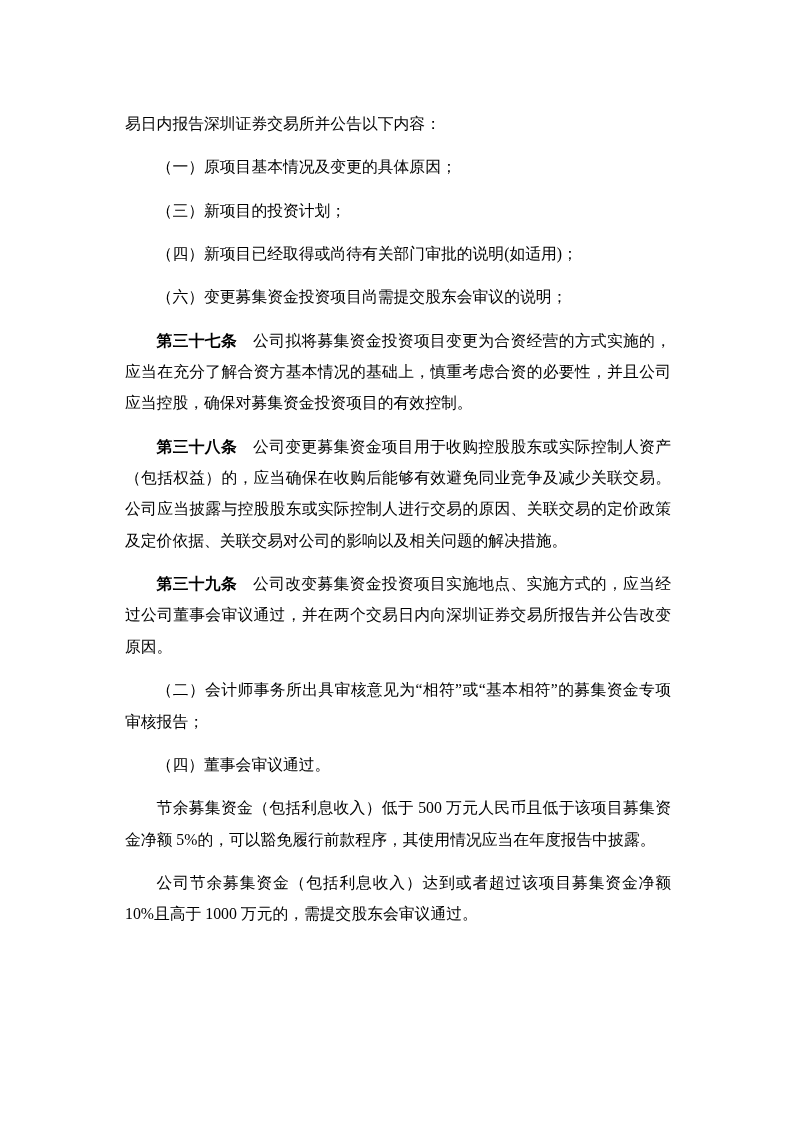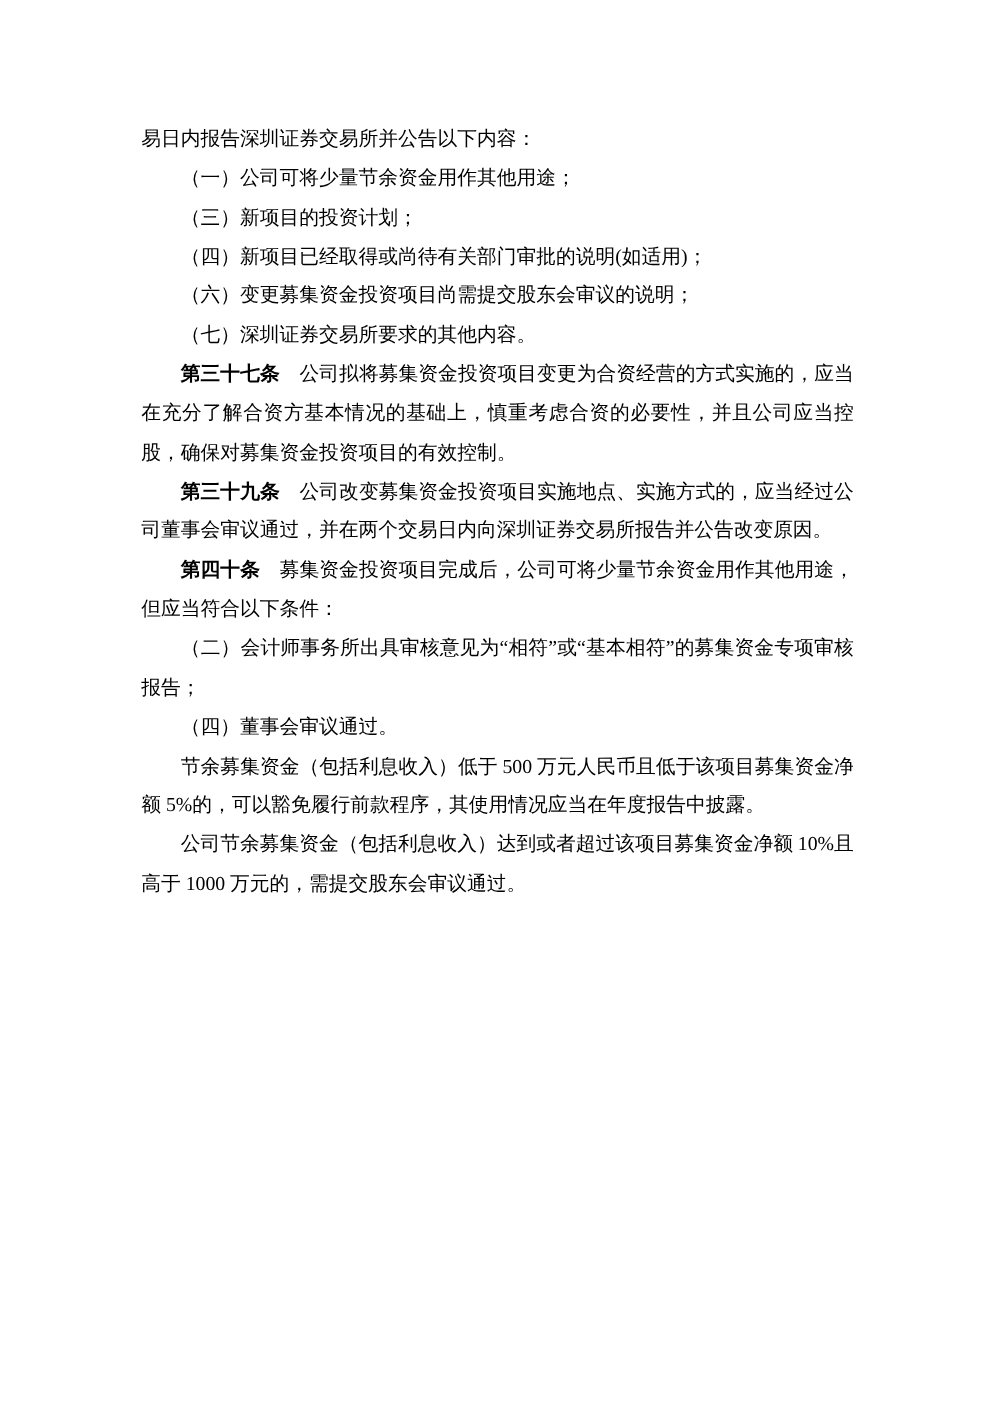--- a/index.html
+++ b/index.html
@@ -20,42 +20,41 @@
     top: 96px;
     width: 570px;
     color: #000000;
     font-family: "Liberation Serif", "DejaVu Serif", serif;
     font-size: 15.8px;
     line-height: 31.35px;
     text-align: justify;
     text-justify: inter-ideograph;
   }
   p.para {
-    margin: 0;
+    margin: 12px;
     padding: 0;
   }
   p.para.indent {
     text-indent: 2em;
   }
   b.article {
     font-weight: bold;
   }
 </style>
 </head>
 <body>
 
 <div class="page">
   <div class="content">
       <p class="para"><span>易日内报告深圳证券交易所并公告以下内容：</span></p>
-      <p class="para indent"><span>（一）公司可将少量节余资金用作其他用途；</span></p>
+      <p class="para indent"><span>（一）原项目基本情况及变更的具体原因；</span></p>
       <p class="para indent"><span>（三）新项目的投资计划；</span></p>
       <p class="para indent"><span>（四）新项目已经取得或尚待有关部门审批的说明(如适用)；</span></p>
       <p class="para indent"><span>（六）变更募集资金投资项目尚需提交股东会审议的说明；</span></p>
-      <p class="para indent"><span>（七）深圳证券交易所要求的其他内容。</span></p>
       <p class="para indent"><b class="article">第三十七条</b><span>　公司拟将募集资金投资项目变更为合资经营的方式实施的，应当在充分了解合资方基本情况的基础上，慎重考虑合资的必要性，并且公司应当控股，确保对募集资金投资项目的有效控制。</span></p>
+      <p class="para indent"><b class="article">第三十八条</b><span>　公司变更募集资金项目用于收购控股股东或实际控制人资产（包括权益）的，应当确保在收购后能够有效避免同业竞争及减少关联交易。公司应当披露与控股股东或实际控制人进行交易的原因、关联交易的定价政策及定价依据、关联交易对公司的影响以及相关问题的解决措施。</span></p>
       <p class="para indent"><b class="article">第三十九条</b><span>　公司改变募集资金投资项目实施地点、实施方式的，应当经过公司董事会审议通过，并在两个交易日内向深圳证券交易所报告并公告改变原因。</span></p>
-      <p class="para indent"><b class="article">第四十条</b><span>　募集资金投资项目完成后，公司可将少量节余资金用作其他用途，但应当符合以下条件：</span></p>
       <p class="para indent"><span>（二）会计师事务所出具审核意见为“相符”或“基本相符”的募集资金专项审核报告；</span></p>
       <p class="para indent"><span>（四）董事会审议通过。</span></p>
       <p class="para indent"><span>节余募集资金（包括利息收入）低于 500 万元人民币且低于该项目募集资金净额 5%的，可以豁免履行前款程序，其使用情况应当在年度报告中披露。</span></p>
       <p class="para indent"><span>公司节余募集资金（包括利息收入）达到或者超过该项目募集资金净额 10%且高于 1000 万元的，需提交股东会审议通过。</span></p>
     </div>
 </div>
 
 </body></html>

